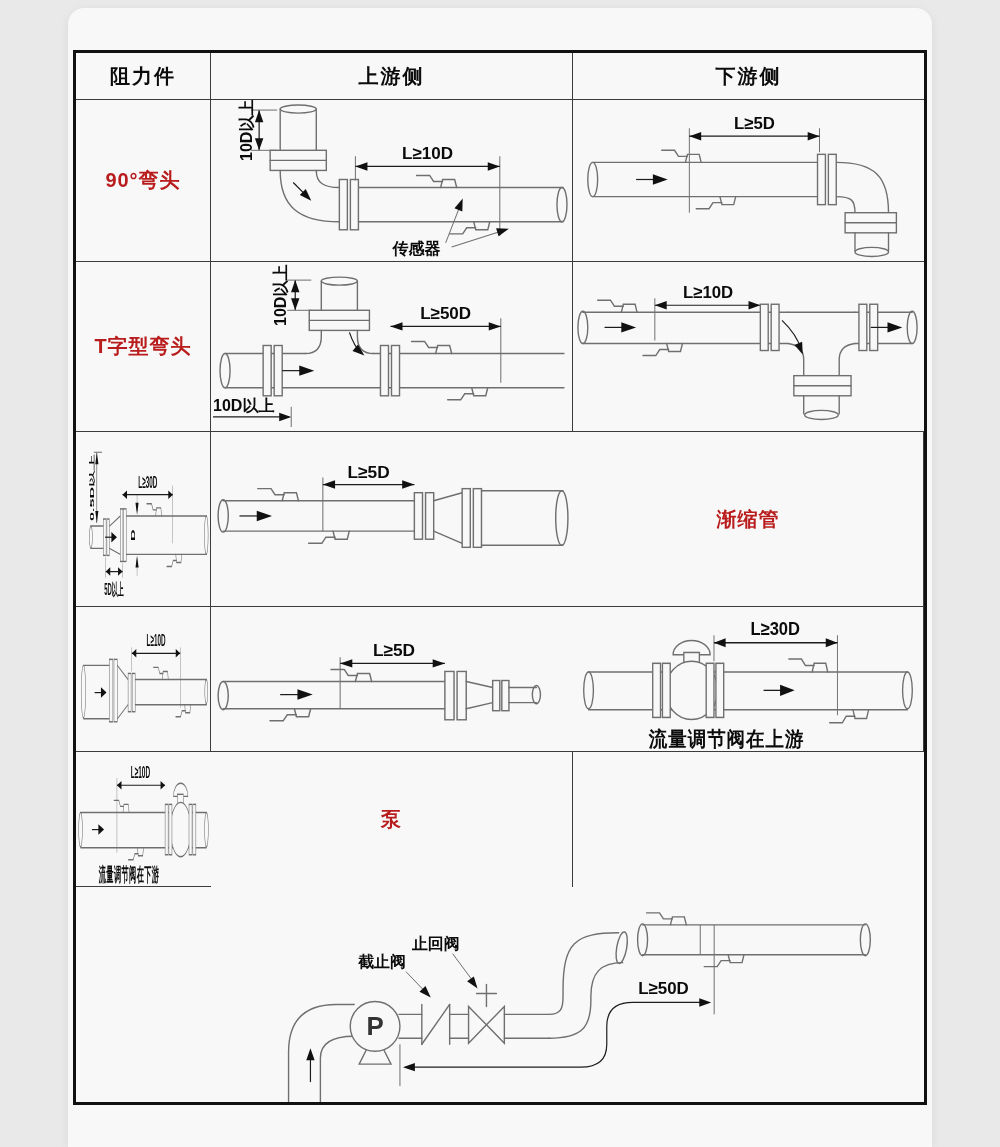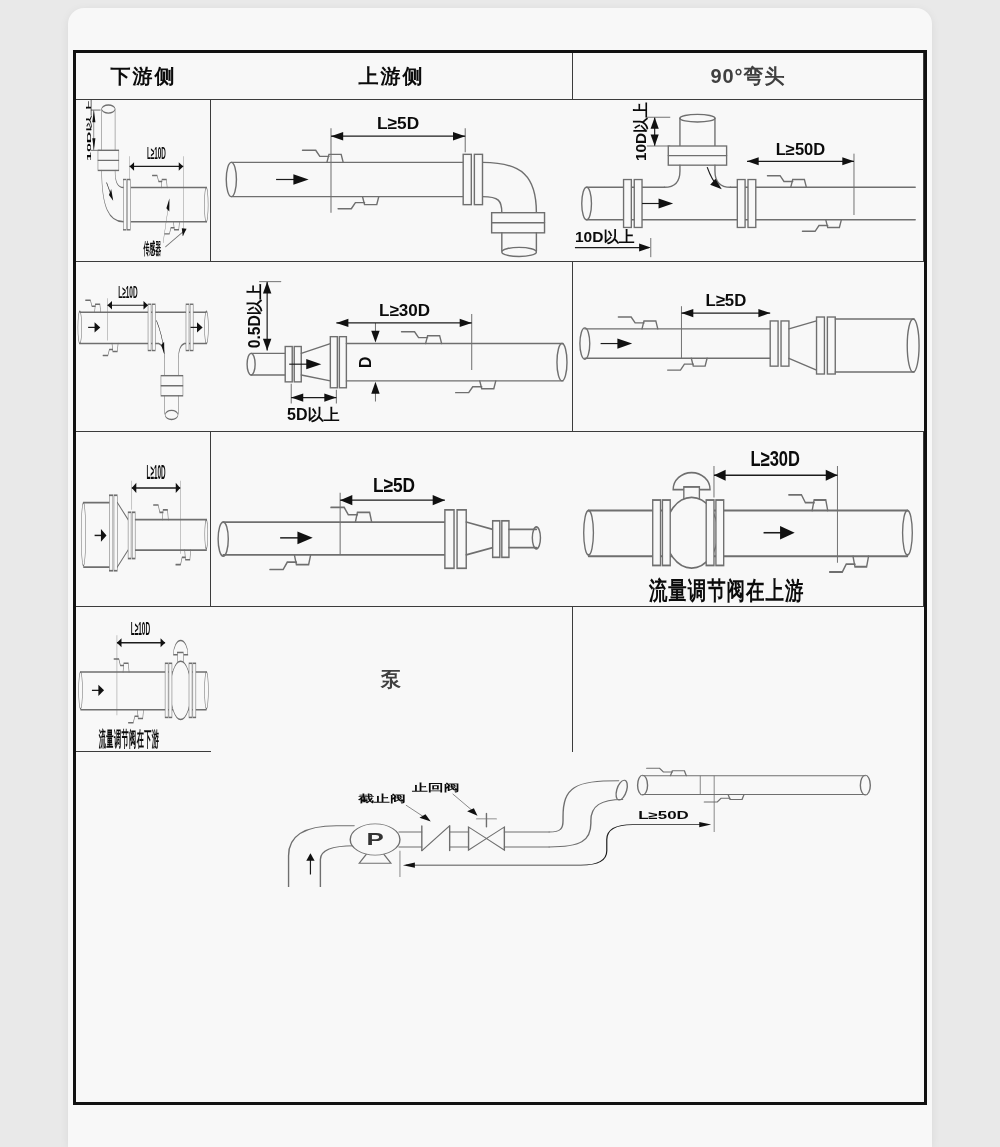--- a/index.html
+++ b/index.html
@@ -18,21 +18,21 @@
     position:absolute;left:73px;top:50px;width:854px;height:1055px;
     box-sizing:border-box;border:3px solid #111111;background:#f8f8f8;
     display:grid;
     grid-template-columns:135px 362px 1fr;
     grid-template-rows:47px 162px 170px 175px 145px 135px 1fr;
   }
   .cell{position:relative;box-sizing:border-box;overflow:hidden;}
   .br{border-right:1px solid #3c3c3c;}
   .bb{border-bottom:1px solid #3c3c3c;}
   .lab{display:flex;align-items:center;justify-content:center;
-       font-weight:bold;font-size:20px;color:#404040;letter-spacing:1px;}
+       font-weight:bold;font-size:20px;color:#b91c1c;letter-spacing:1px;}
   .hdr{display:flex;align-items:center;justify-content:center;
        font-weight:bold;font-size:20px;color:#0b0b0b;letter-spacing:2px;}
   .span2{grid-column:2 / 4;}
   svg.diag{display:block;width:100%;height:100%;}
   
   .p{fill:none;stroke:#6f6f6f;stroke-width:1.4;stroke-linecap:round;}
   .th{fill:none;stroke:#6f6f6f;stroke-width:1;}
   .d{fill:none;stroke:#1c1c1c;stroke-width:1.2;}
   .fl{fill:#f8f8f8;stroke:#6f6f6f;stroke-width:1.4;}
   .ah{fill:#111;stroke:none;}
@@ -55,22 +55,23 @@
       <path class="p" d="M-8,0 l2,-8 h12 l2,8"></path>
       <path class="p" d="M-6,-6 h-9 l-4,-6 h-13"></path>
     </g>
   </defs>
 </svg>
 
 <div class="card"></div>
 
 <div class="tbl">
 
+  <div class="cell br bb hdr">阻力件</div>
+  <div class="cell br bb hdr">上游侧</div>
   <div class="cell bb hdr">下游侧</div>
-  <div class="cell br bb hdr">上游侧</div>
 
   <div class="cell br bb lab">90°弯头</div>
   <div class="cell br bb">
     <svg class="diag" viewBox="0 0 360 160" preserveAspectRatio="none">
       <line class="d" x1="48" y1="10" x2="48" y2="50"></line>
       <use href="#ah" transform="translate(48,10) rotate(-90)"></use>
       <use href="#ah" transform="translate(48,50) rotate(90)"></use>
       <line class="th" x1="40" y1="10" x2="66" y2="10"></line>
       <line class="th" x1="40" y1="50" x2="66" y2="50"></line>
       <text class="cj" transform="rotate(-90 37 30)" x="37" y="30" text-anchor="middle" dominant-baseline="middle">10D以上</text>
@@ -122,20 +123,21 @@
       <rect class="fl" x="248" y="54" width="8" height="50"></rect>
       <rect class="fl" x="259" y="54" width="8" height="50"></rect>
       <rect class="fl" x="276" y="112" width="52" height="20"></rect>
       <line class="p" x1="276" y1="122" x2="328" y2="122"></line>
       <line class="p" x1="286" y1="132" x2="286" y2="150"></line>
       <line class="p" x1="320" y1="132" x2="320" y2="150"></line>
       <ellipse class="p" cx="303" cy="151" rx="17" ry="4.5"></ellipse>
     </svg>
   </div>
 
+  <div class="cell br bb lab">T字型弯头</div>
   <div class="cell br bb">
     <svg class="diag" viewBox="0 0 360 168" preserveAspectRatio="none">
       <line class="d" x1="84" y1="18" x2="84" y2="48"></line>
       <use href="#ah" transform="translate(84,18) rotate(-90)"></use>
       <use href="#ah" transform="translate(84,48) rotate(90)"></use>
       <line class="th" x1="76" y1="18" x2="100" y2="18"></line>
       <line class="th" x1="76" y1="48" x2="100" y2="48"></line>
       <text class="cj" transform="rotate(-90 71 33)" x="71" y="33" text-anchor="middle" dominant-baseline="middle">10D以上</text>
       <ellipse class="p" cx="128" cy="19" rx="18" ry="4"></ellipse>
       <line class="p" x1="110" y1="19" x2="110" y2="48"></line>
@@ -260,20 +262,21 @@
       <line class="p" x1="219" y1="68" x2="247" y2="60"></line>
       <line class="p" x1="219" y1="98" x2="247" y2="110"></line>
       <rect class="fl" x="247" y="56" width="8" height="58"></rect>
       <rect class="fl" x="258" y="56" width="8" height="58"></rect>
       <line class="p" x1="266" y1="58" x2="346" y2="58"></line>
       <line class="p" x1="266" y1="112" x2="346" y2="112"></line>
       <ellipse class="p" cx="345" cy="85" rx="6" ry="27"></ellipse>
     </svg>
   </div>
 
+  <div class="cell br bb lab">渐缩管</div>
   <div class="cell br bb">
     <svg class="diag" viewBox="0 0 360 143" preserveAspectRatio="none">
       <ellipse class="p" cx="20" cy="84" rx="6" ry="26"></ellipse>
       <line class="p" x1="20" y1="58" x2="90" y2="58"></line>
       <line class="p" x1="20" y1="111" x2="90" y2="111"></line>
       <use href="#fa" transform="translate(82,85)"></use>
       <rect class="fl" x="90" y="52" width="9" height="62"></rect>
       <rect class="fl" x="102" y="52" width="9" height="62"></rect>
       <line class="p" x1="111" y1="58" x2="140" y2="72"></line>
       <line class="p" x1="111" y1="111" x2="140" y2="97"></line>

